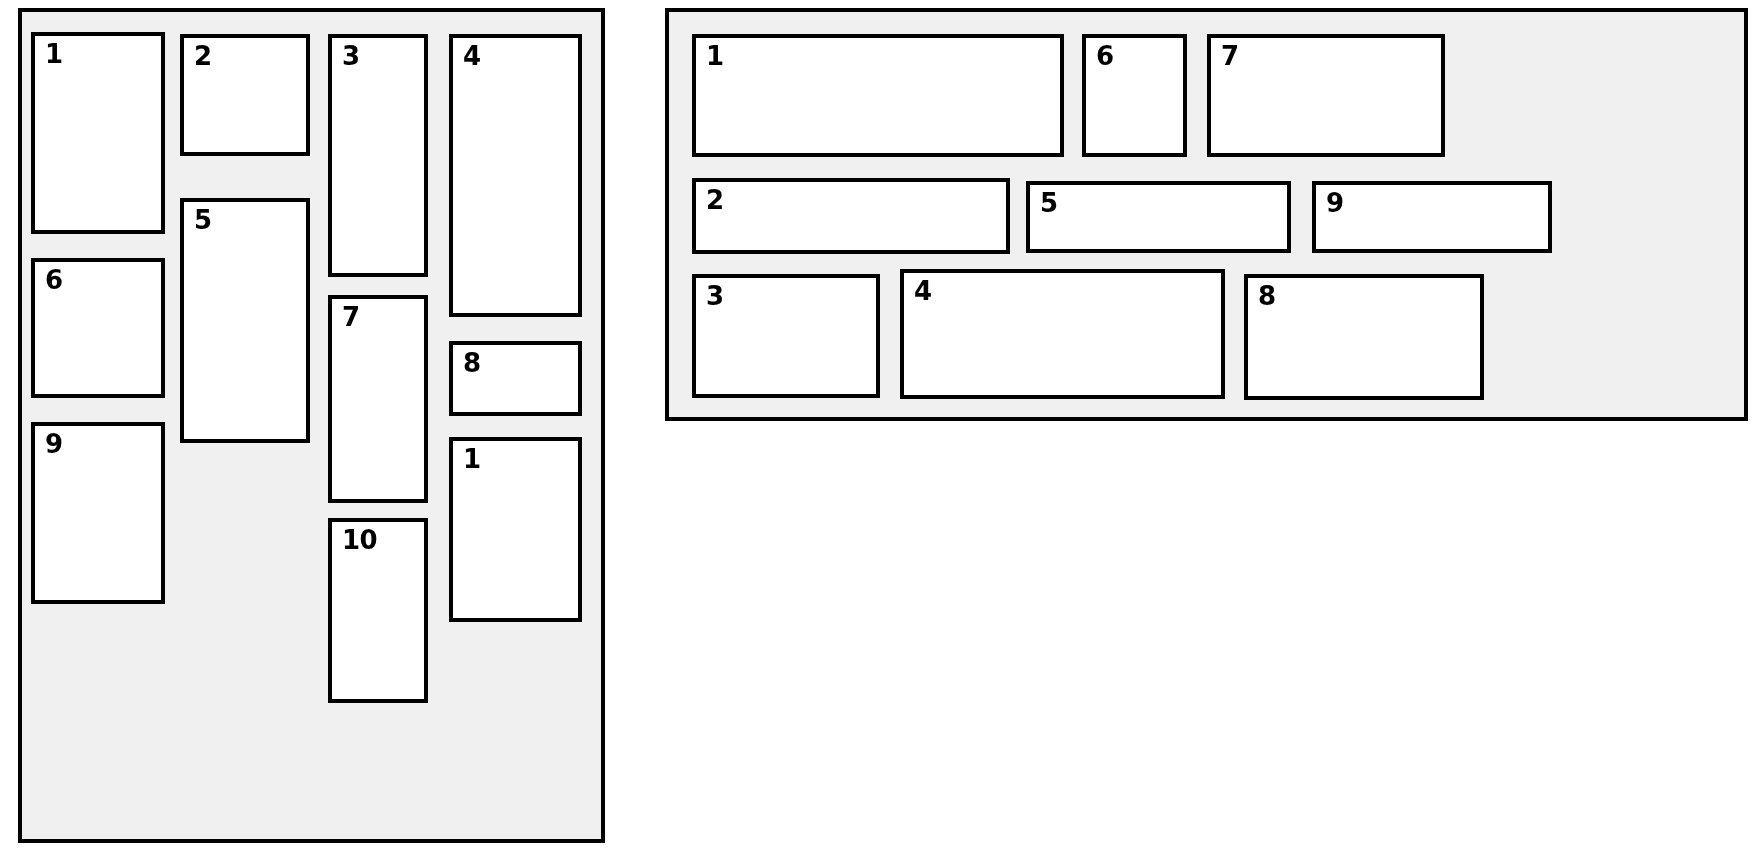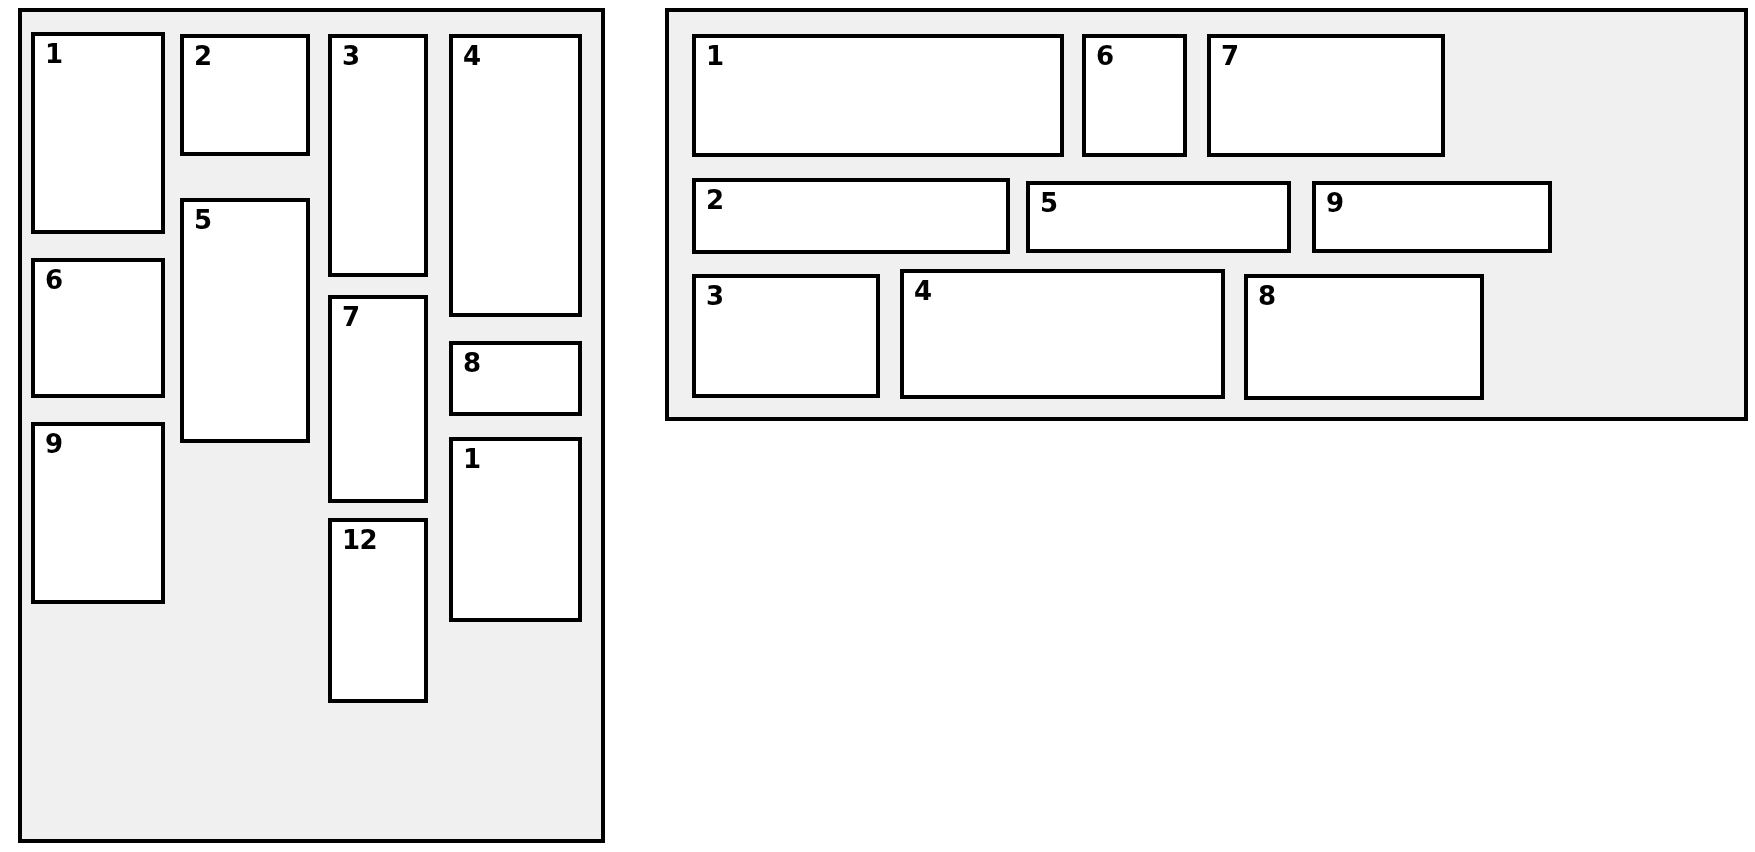--- a/index.html
+++ b/index.html
@@ -74,21 +74,21 @@
       <div class="region" style="left: 427px; top: 329px; width: 133px; height: 75px; background: rgb(255, 255, 255); border-color: rgb(0, 0, 0);">
         <span class="region-label">8</span>
       </div>
       <div class="region" style="left: 9px; top: 410px; width: 134px; height: 182px; background: rgb(255, 255, 255); border-color: rgb(0, 0, 0);">
         <span class="region-label">9</span>
       </div>
       <div class="region" style="left: 427px; top: 425px; width: 133px; height: 185px; background: rgb(255, 255, 255); border-color: rgb(0, 0, 0);">
         <span class="region-label">1</span>
       </div>
       <div class="region" style="left: 306px; top: 506px; width: 100px; height: 185px; background: rgb(255, 255, 255); border-color: rgb(0, 0, 0);">
-        <span class="region-label">12</span>
+        <span class="region-label">10</span>
       </div>
     </div>
     <div class="panel" style="left: 665px; top: 8px; width: 1083px; height: 413px; background: rgb(240, 240, 240); border-color: rgb(0, 0, 0);">
       <div class="region" style="left: 23px; top: 22px; width: 372px; height: 123px; background: rgb(255, 255, 255); border-color: rgb(0, 0, 0);">
         <span class="region-label">1</span>
       </div>
       <div class="region" style="left: 413px; top: 22px; width: 105px; height: 123px; background: rgb(255, 255, 255); border-color: rgb(0, 0, 0);">
         <span class="region-label">6</span>
       </div>
       <div class="region" style="left: 538px; top: 22px; width: 238px; height: 123px; background: rgb(255, 255, 255); border-color: rgb(0, 0, 0);">

